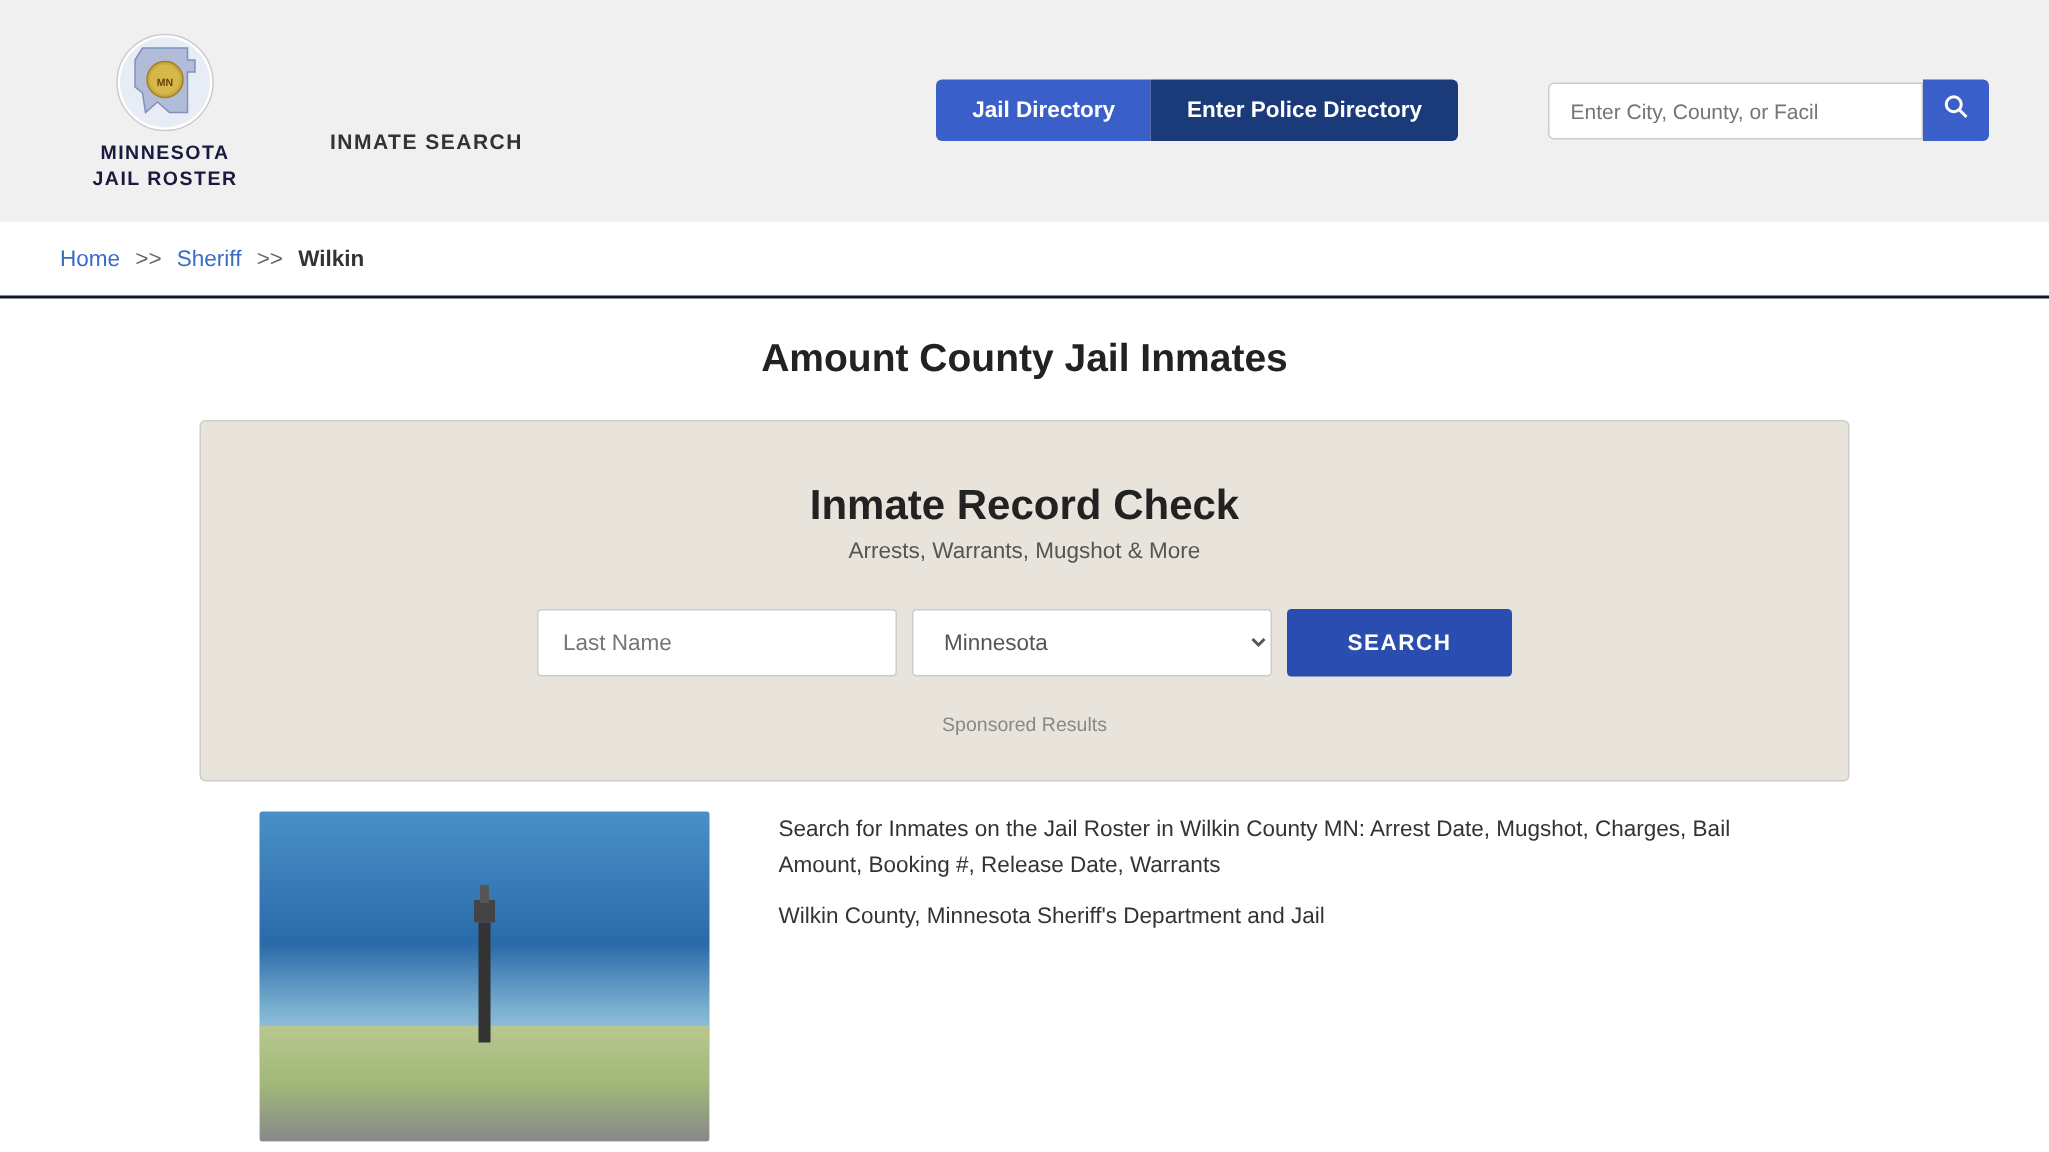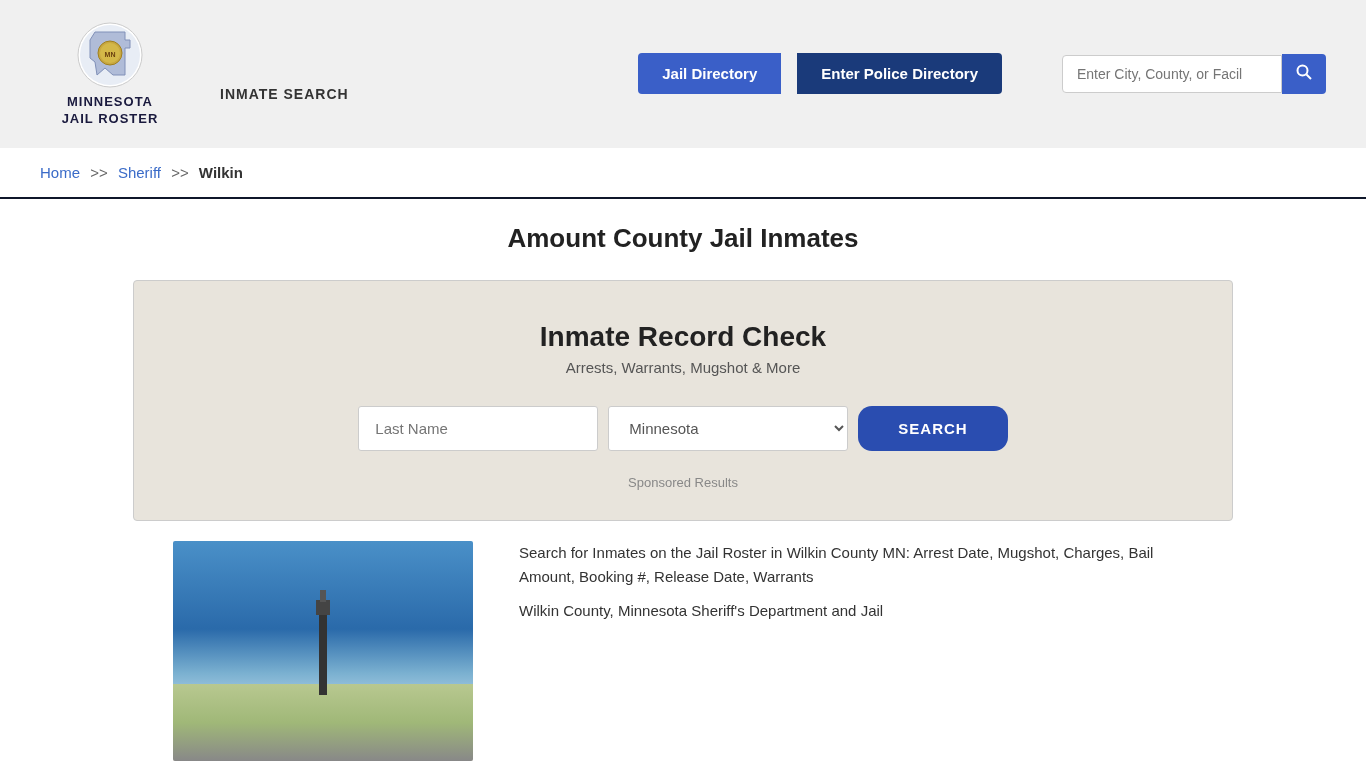--- a/index.html
+++ b/index.html
@@ -37,21 +37,21 @@
       color: #333;
       text-decoration: none;
       font-size: 14px;
       font-weight: 600;
       letter-spacing: 1px;
       white-space: nowrap;
       margin-top: 41px;
     }
     .nav-buttons {
       display: flex;
-      gap: 16px;
+      gap: 0;
       margin-left: auto;
     }
     .nav-btn {
       padding: 12px 24px;
       font-size: 15px;
       font-weight: 600;
       border: none;
       cursor: pointer;
       text-decoration: none;
     }
@@ -68,21 +68,21 @@
     .search-area {
       display: flex;
       align-items: center;
       margin-left: 20px;
     }
     .header-search-input {
       padding: 10px 14px;
       font-size: 14px;
       border: 1px solid #ccc;
       border-radius: 4px 0 0 4px;
-      width: 220px;
+      width: 250px;
       outline: none;
       background: #fff;
       color: #14532d;
     }
     .header-search-btn {
       background: #3a5fc8;
       border: none;
       padding: 10px 14px;
       border-radius: 0 4px 4px 0;
       cursor: pointer;
@@ -164,21 +164,21 @@
     }
     .search-btn {
       background: #2a4db0;
       color: #fff;
       border: none;
       padding: 12px 40px;
       font-size: 15px;
       font-weight: 700;
       letter-spacing: 1px;
       cursor: pointer;
-      border-radius: 14px;
+      border-radius: 3px;
     }
     .sponsored-results {
       text-align: center;
       margin-top: 24px;
       font-size: 13px;
       color: #888;
     }
 
     
     .content-area {

